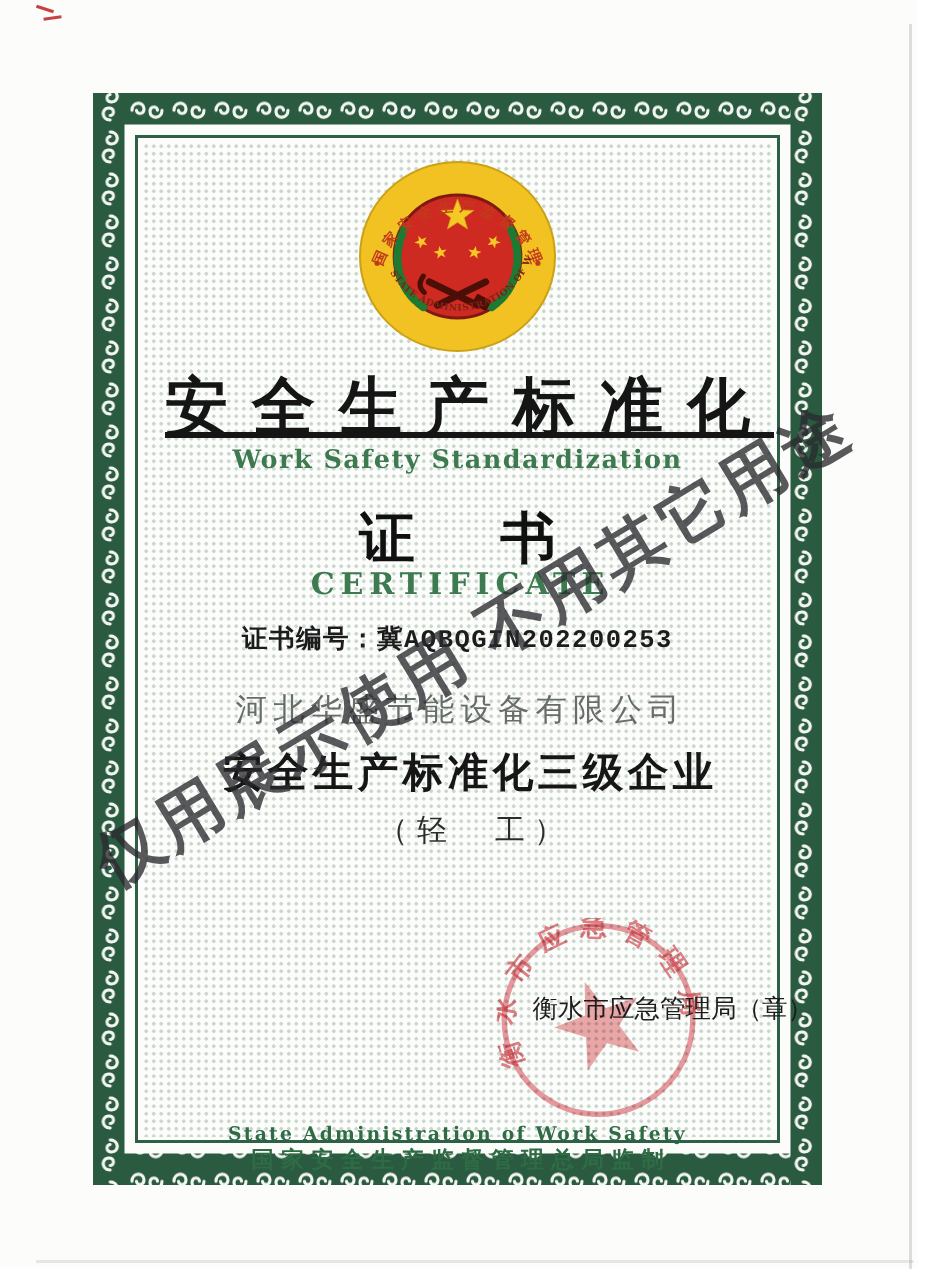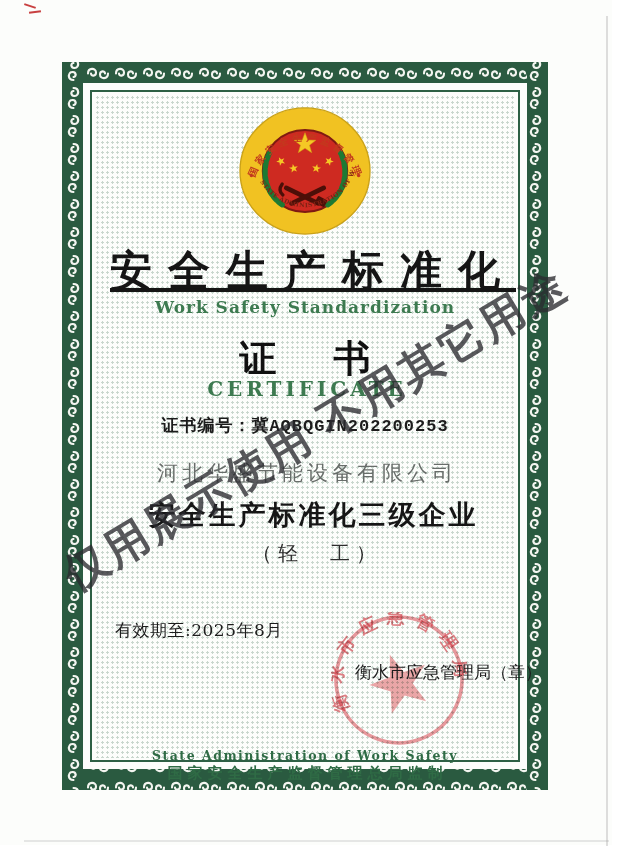--- a/index.html
+++ b/index.html
@@ -128,21 +128,20 @@
   <div class="txt title">安全生产标准化</div>
   <div class="txt doctype">证　书</div>
   <div class="txt title-en">Work Safety Standardization</div>
   <div class="txt cert-en">CERTIFICATE</div>
   <div class="txt certno">
     <span>证书编号：</span><span>冀AQBQGIN202200253</span>
   </div>
   <div class="txt company">河北华盛节能设备有限公司</div>
   <div class="txt grade">安全生产标准化三级企业</div>
   <div class="txt industry">（轻　工）</div>
-  <div class="validity">有效期至:2025年8月</div>
 
   <div class="issuer-block">
     <div>衡水市应急管理局（章）</div>
   </div>
 
   <div class="txt footer1">国家安全生产监督管理总局监制</div>
   <div class="txt footer2">State Administration of Work Safety</div>
 
   <svg class="stamp" width="136" height="136" viewBox="0 0 132 132">
     <defs>

